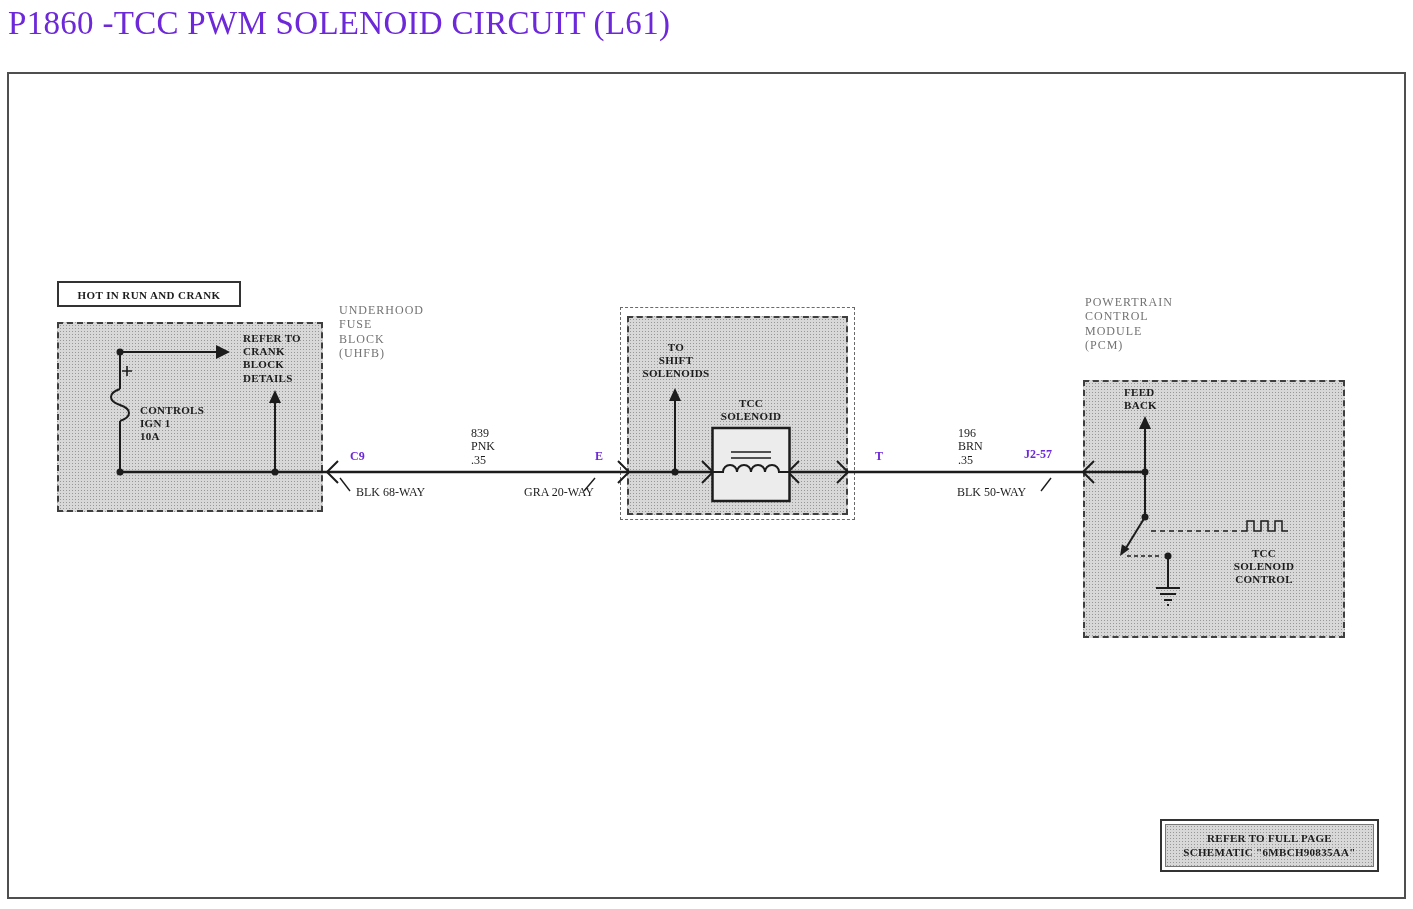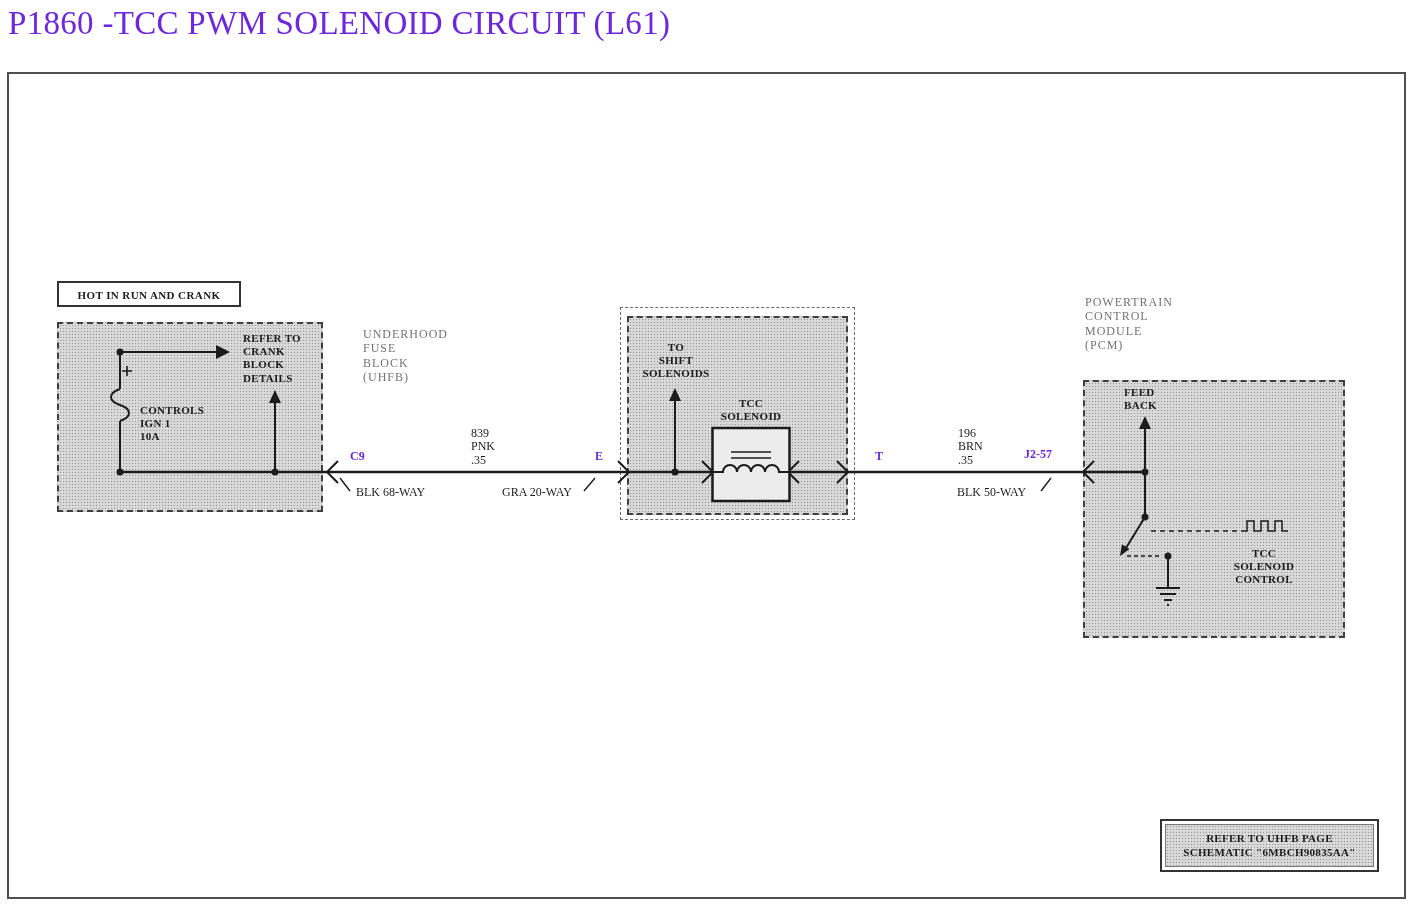--- a/index.html
+++ b/index.html
@@ -151,32 +151,32 @@
   </g>
 </svg>
 
 <div class="abs lbl" style="left:243px;top:332px;">REFER TO
 CRANK
 BLOCK
 DETAILS</div>
 <div class="abs lbl" style="left:140px;top:377px;margin-top:27px;">CONTROLS
 IGN 1
 10A</div>
-<div class="abs sect" style="left:339px;top:327px;margin-left:24px;">UNDERHOOD
+<div class="abs sect" style="left:339px;top:303px;">UNDERHOOD
 FUSE
 BLOCK
 (UHFB)</div>
 
 <div class="abs pin" style="left:350px;top:449px;">C9</div>
 <div class="abs wirelbl" style="left:471px;top:427px;">839
 PNK
 .35</div>
 <div class="abs pin" style="left:595px;top:449px;">E</div>
 <div class="abs wirelbl" style="left:356px;top:486px;">BLK 68-WAY</div>
-<div class="abs wirelbl" style="left:502px;top:486px;">GRA 20-WAY</div>
+<div class="abs wirelbl" style="left:524px;top:486px;">GRA 20-WAY</div>
 
 <div class="abs lbl" style="left:636px;top:341px;width:80px;text-align:center;">TO
 SHIFT
 SOLENOIDS</div>
 <div class="abs lbl" style="left:708px;top:397px;width:86px;text-align:center;">TCC
 SOLENOID</div>
 
 <div class="abs pin" style="left:875px;top:449px;">T</div>
 <div class="abs wirelbl" style="left:958px;top:427px;">196
 BRN
@@ -188,15 +188,15 @@
 CONTROL
 MODULE
 (PCM)</div>
 <div class="abs lbl" style="left:1124px;top:386px;">FEED
 BACK</div>
 <div class="abs lbl" style="left:1222px;top:547px;width:84px;text-align:center;">TCC
 SOLENOID
 CONTROL</div>
 
 <div class="abs" style="left:1160px;top:819px;width:219px;height:53px;border:2px solid #333;background:#fff;padding:3px;">
-  <div class="stipple lbl" style="width:100%;height:100%;border:1px solid #777;display:flex;align-items:center;justify-content:center;text-align:center;">REFER TO UHFB PAGE
+  <div class="stipple lbl" style="width:100%;height:100%;border:1px solid #777;display:flex;align-items:center;justify-content:center;text-align:center;">REFER TO FULL PAGE
 SCHEMATIC "6MBCH90835AA"</div>
 </div>
 
 </body></html>

